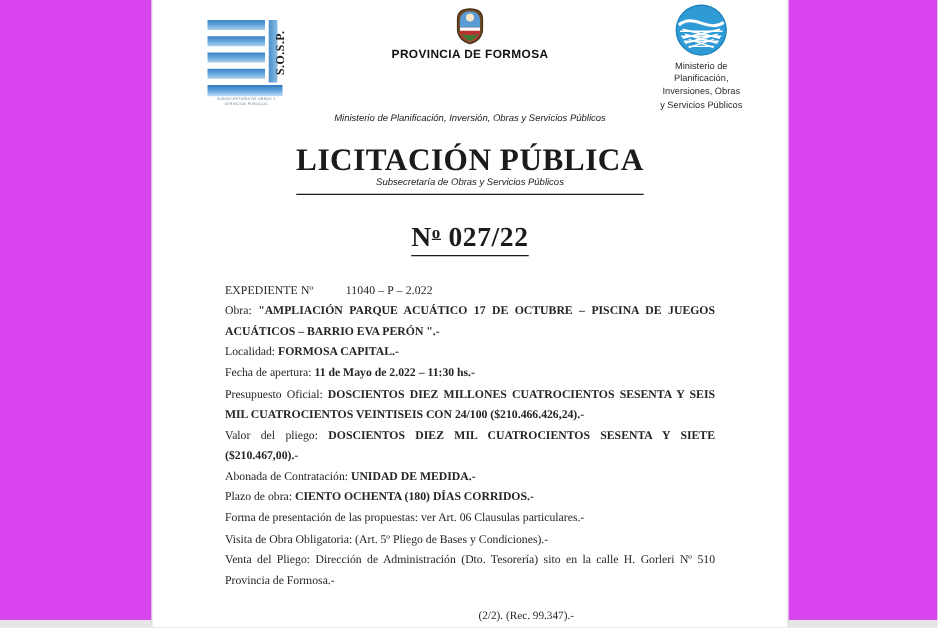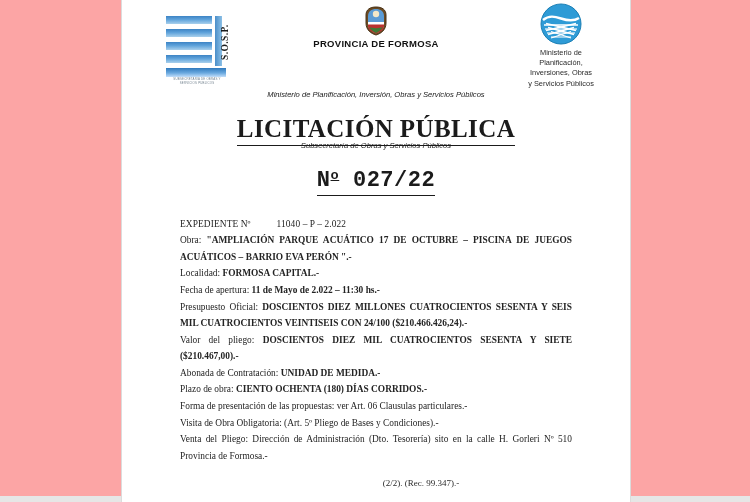--- a/index.html
+++ b/index.html
@@ -10,21 +10,21 @@
   body {
     width: 750px;
     height: 502px;
     overflow: hidden;
     font-family: "Liberation Serif", serif;
   }
   .viewport {
     position: relative;
     width: 750px;
     height: 496px;
-    background: #fca5a5;
+    background: #d946ef;
   }
   .page {
     position: absolute;
     left: 122px;
     top: 0;
     width: 508px;
     height: 502px;
     background: #ffffff;
     box-shadow: 0 0 0 1px #dcdcdc;
   }
@@ -168,26 +168,26 @@
     text-align: center;
   }
   .doc-title {
     font-family: "Liberation Serif", serif;
     font-weight: bold;
     font-size: 25px;
     letter-spacing: 0.4px;
     color: #1b1b1b;
     display: inline-block;
     border-bottom: 1.6px solid #1b1b1b;
-    padding-bottom: 1px;
+    padding-bottom: 11px;
     line-height: 30px;
   }
   .doc-number {
     margin-top: 16px;
-    font-family: Liberation Mono, monospace;
+    font-family: Liberation Serif, serif;
     font-weight: bold;
     font-size: 22px;
     letter-spacing: 0.5px;
     color: #1b1b1b;
     display: inline-block;
     border-bottom: 1.6px solid #1b1b1b;
     padding-bottom: 1px;
     line-height: 27px;
   }
   .sup-o {

